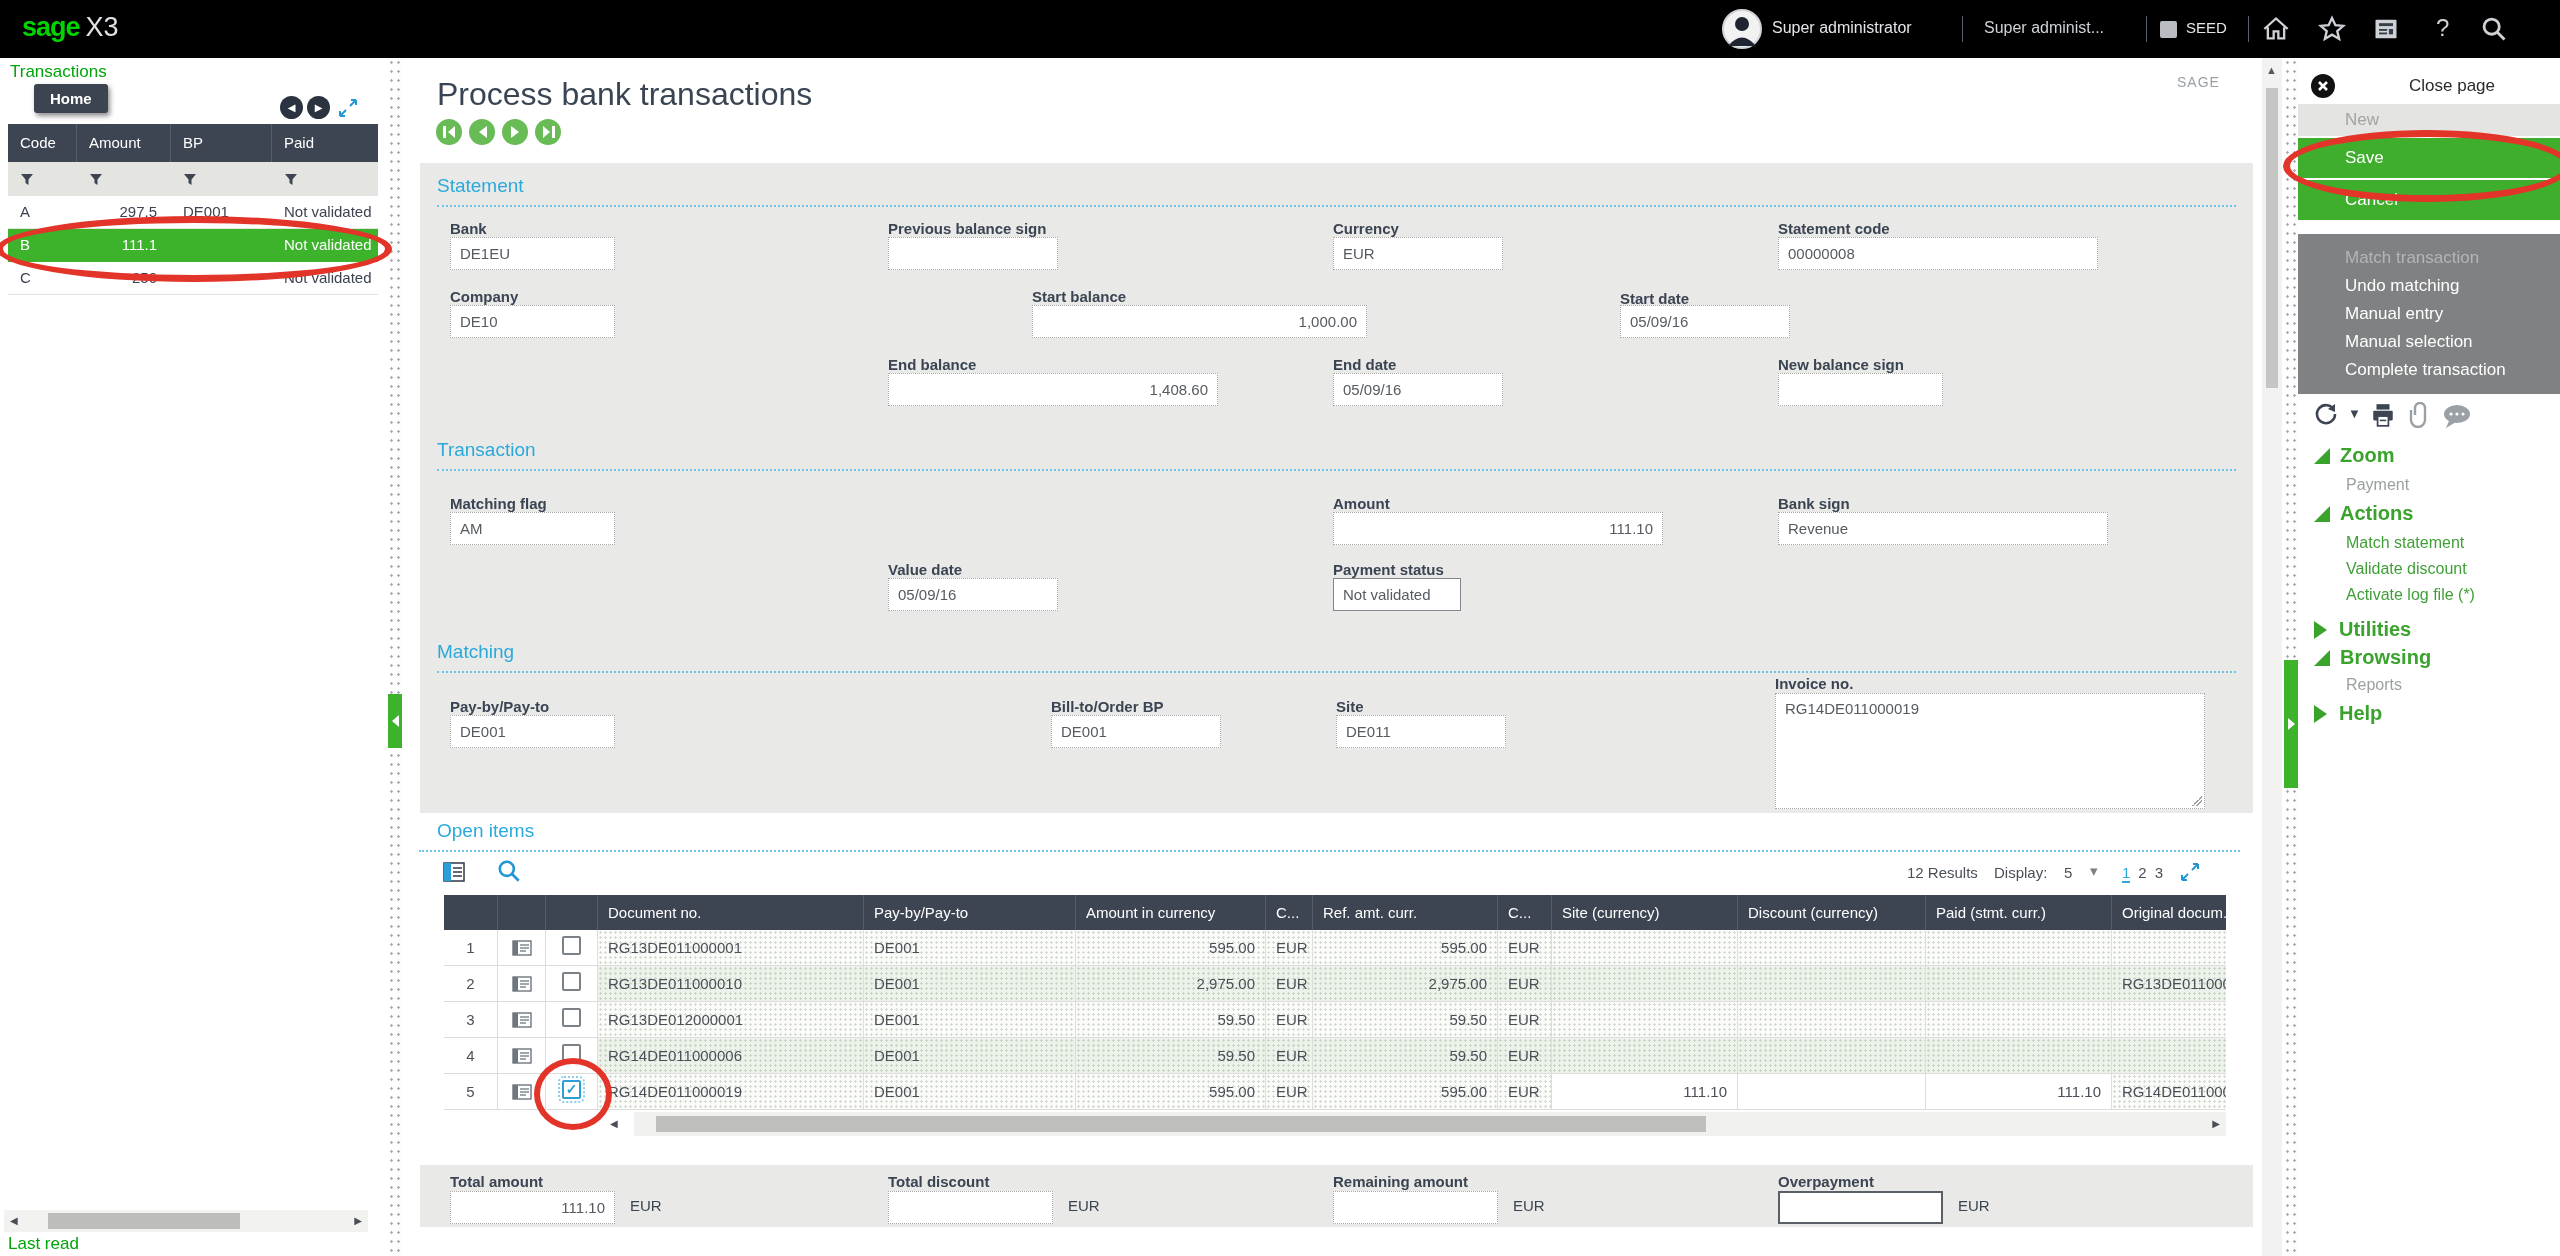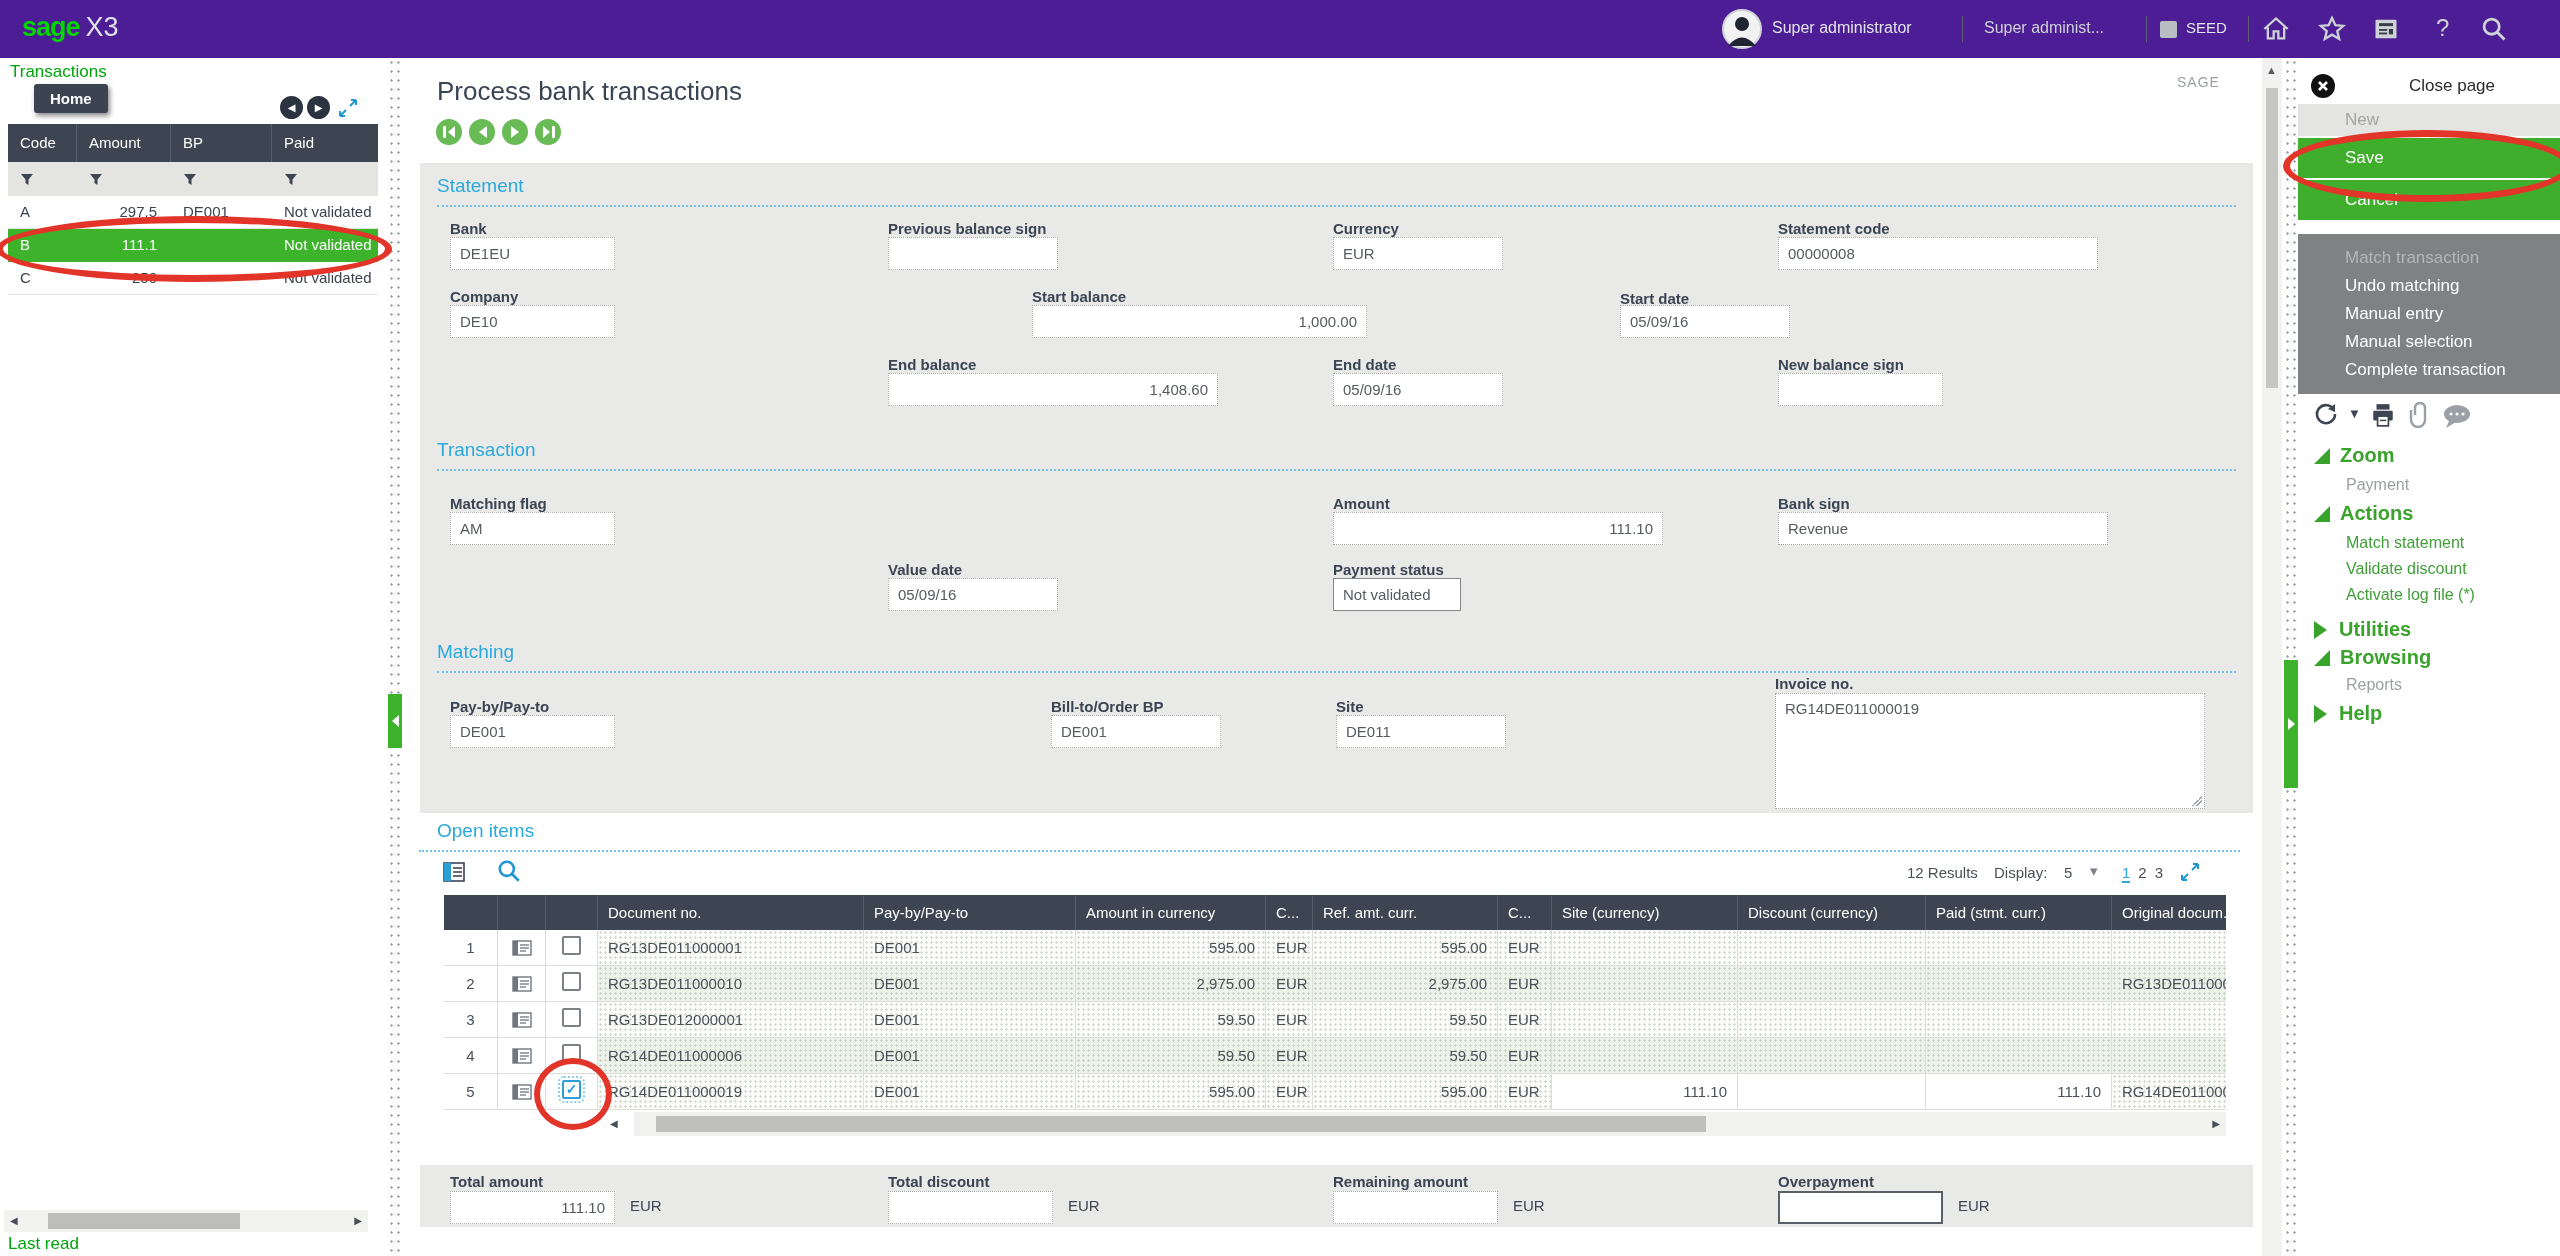--- a/index.html
+++ b/index.html
@@ -1,20 +1,20 @@
 <!DOCTYPE html>
 <html><head>
 <meta charset="utf-8">
 <style>
   html,body{margin:0;padding:0;background:#fff;}
   .screen{position:relative;width:2560px;height:1256px;overflow:hidden;background:#fff;
           font-family:"Liberation Sans",sans-serif;color:#3b4452;}
   .abs{position:absolute;}
   
-  .topbar{position:absolute;left:0;top:0;width:2560px;height:58px;background:#4c1d95;}
+  .topbar{position:absolute;left:0;top:0;width:2560px;height:58px;background:#000000;}
   .brand{position:absolute;left:22px;top:12px;font-size:27px;font-weight:bold;color:#00d500;letter-spacing:-1px;}
   .brand .x3{color:#dfe2e6;font-weight:normal;margin-left:6px;letter-spacing:0;}
   .tb-text{position:absolute;top:19px;font-size:16px;color:#e3e5e8;white-space:nowrap;}
   .tb-div{position:absolute;top:16px;width:1px;height:26px;background:#5a6170;}
   .tb-icon{position:absolute;top:15px;width:28px;height:28px;}
   
   .left-panel{position:absolute;left:0;top:58px;width:388px;height:1198px;background:#fff;}
   .lp-title{position:absolute;left:10px;top:4px;font-size:17px;color:#00a50b;}
   .home-badge{position:absolute;left:34px;top:26px;background:#3b4450;color:#fff;font-weight:bold;
               font-size:15px;padding:6px 16px;border-radius:3px;box-shadow:2px 3px 5px rgba(0,0,0,.45);}
@@ -35,21 +35,21 @@
   .sb-arrow{position:absolute;font-size:10px;color:#4a4f57;top:5px;}
   .last-read{position:absolute;left:8px;top:1176px;font-size:17px;color:#00a50b;}
   
   .splitter{position:absolute;top:58px;width:14px;height:1198px;background:#fdfdfd;
             background-image:radial-gradient(#a7adb5 1px, transparent 1.3px);background-size:7px 9px;}
   .split-handle{position:absolute;width:14px;background:#3cb32b;display:flex;align-items:center;justify-content:center;}
   .tri-left{width:0;height:0;border-top:6px solid transparent;border-bottom:6px solid transparent;border-right:7px solid #fff;}
   .tri-right{width:0;height:0;border-top:6px solid transparent;border-bottom:6px solid transparent;border-left:7px solid #fff;}
   
   .main{position:absolute;left:402px;top:58px;width:1860px;height:1198px;background:#fff;}
-  .page-title{position:absolute;left:35px;top:18px;font-size:26px;color:#3a4554;}
+  .page-title{position:absolute;left:35px;top:18px;font-size:32px;color:#3a4554;}
   .watermark{position:absolute;left:1775px;top:16px;font-size:14px;color:#9aa0a6;letter-spacing:1px;}
   .gpanel{position:absolute;background:#e9e9e7;}
   .sec-title{position:absolute;font-size:19px;color:#2ba9dc;}
   .sec-line{position:absolute;height:0;border-bottom:2px dotted #6cc4e8;}
   .lbl{position:absolute;font-size:15px;font-weight:bold;color:#3b4452;white-space:nowrap;}
   .inp{position:absolute;height:33px;background:#fff;border:1px dotted #a9a9a9;font-size:15px;color:#565b61;
        padding:0 9px;box-sizing:border-box;font-family:"Liberation Sans",sans-serif;outline:none;}
   .inp.num{text-align:right;}
   .inp.solid{border:1px solid #82878c;}
   .inp.focus{border:2px solid #596068;}

